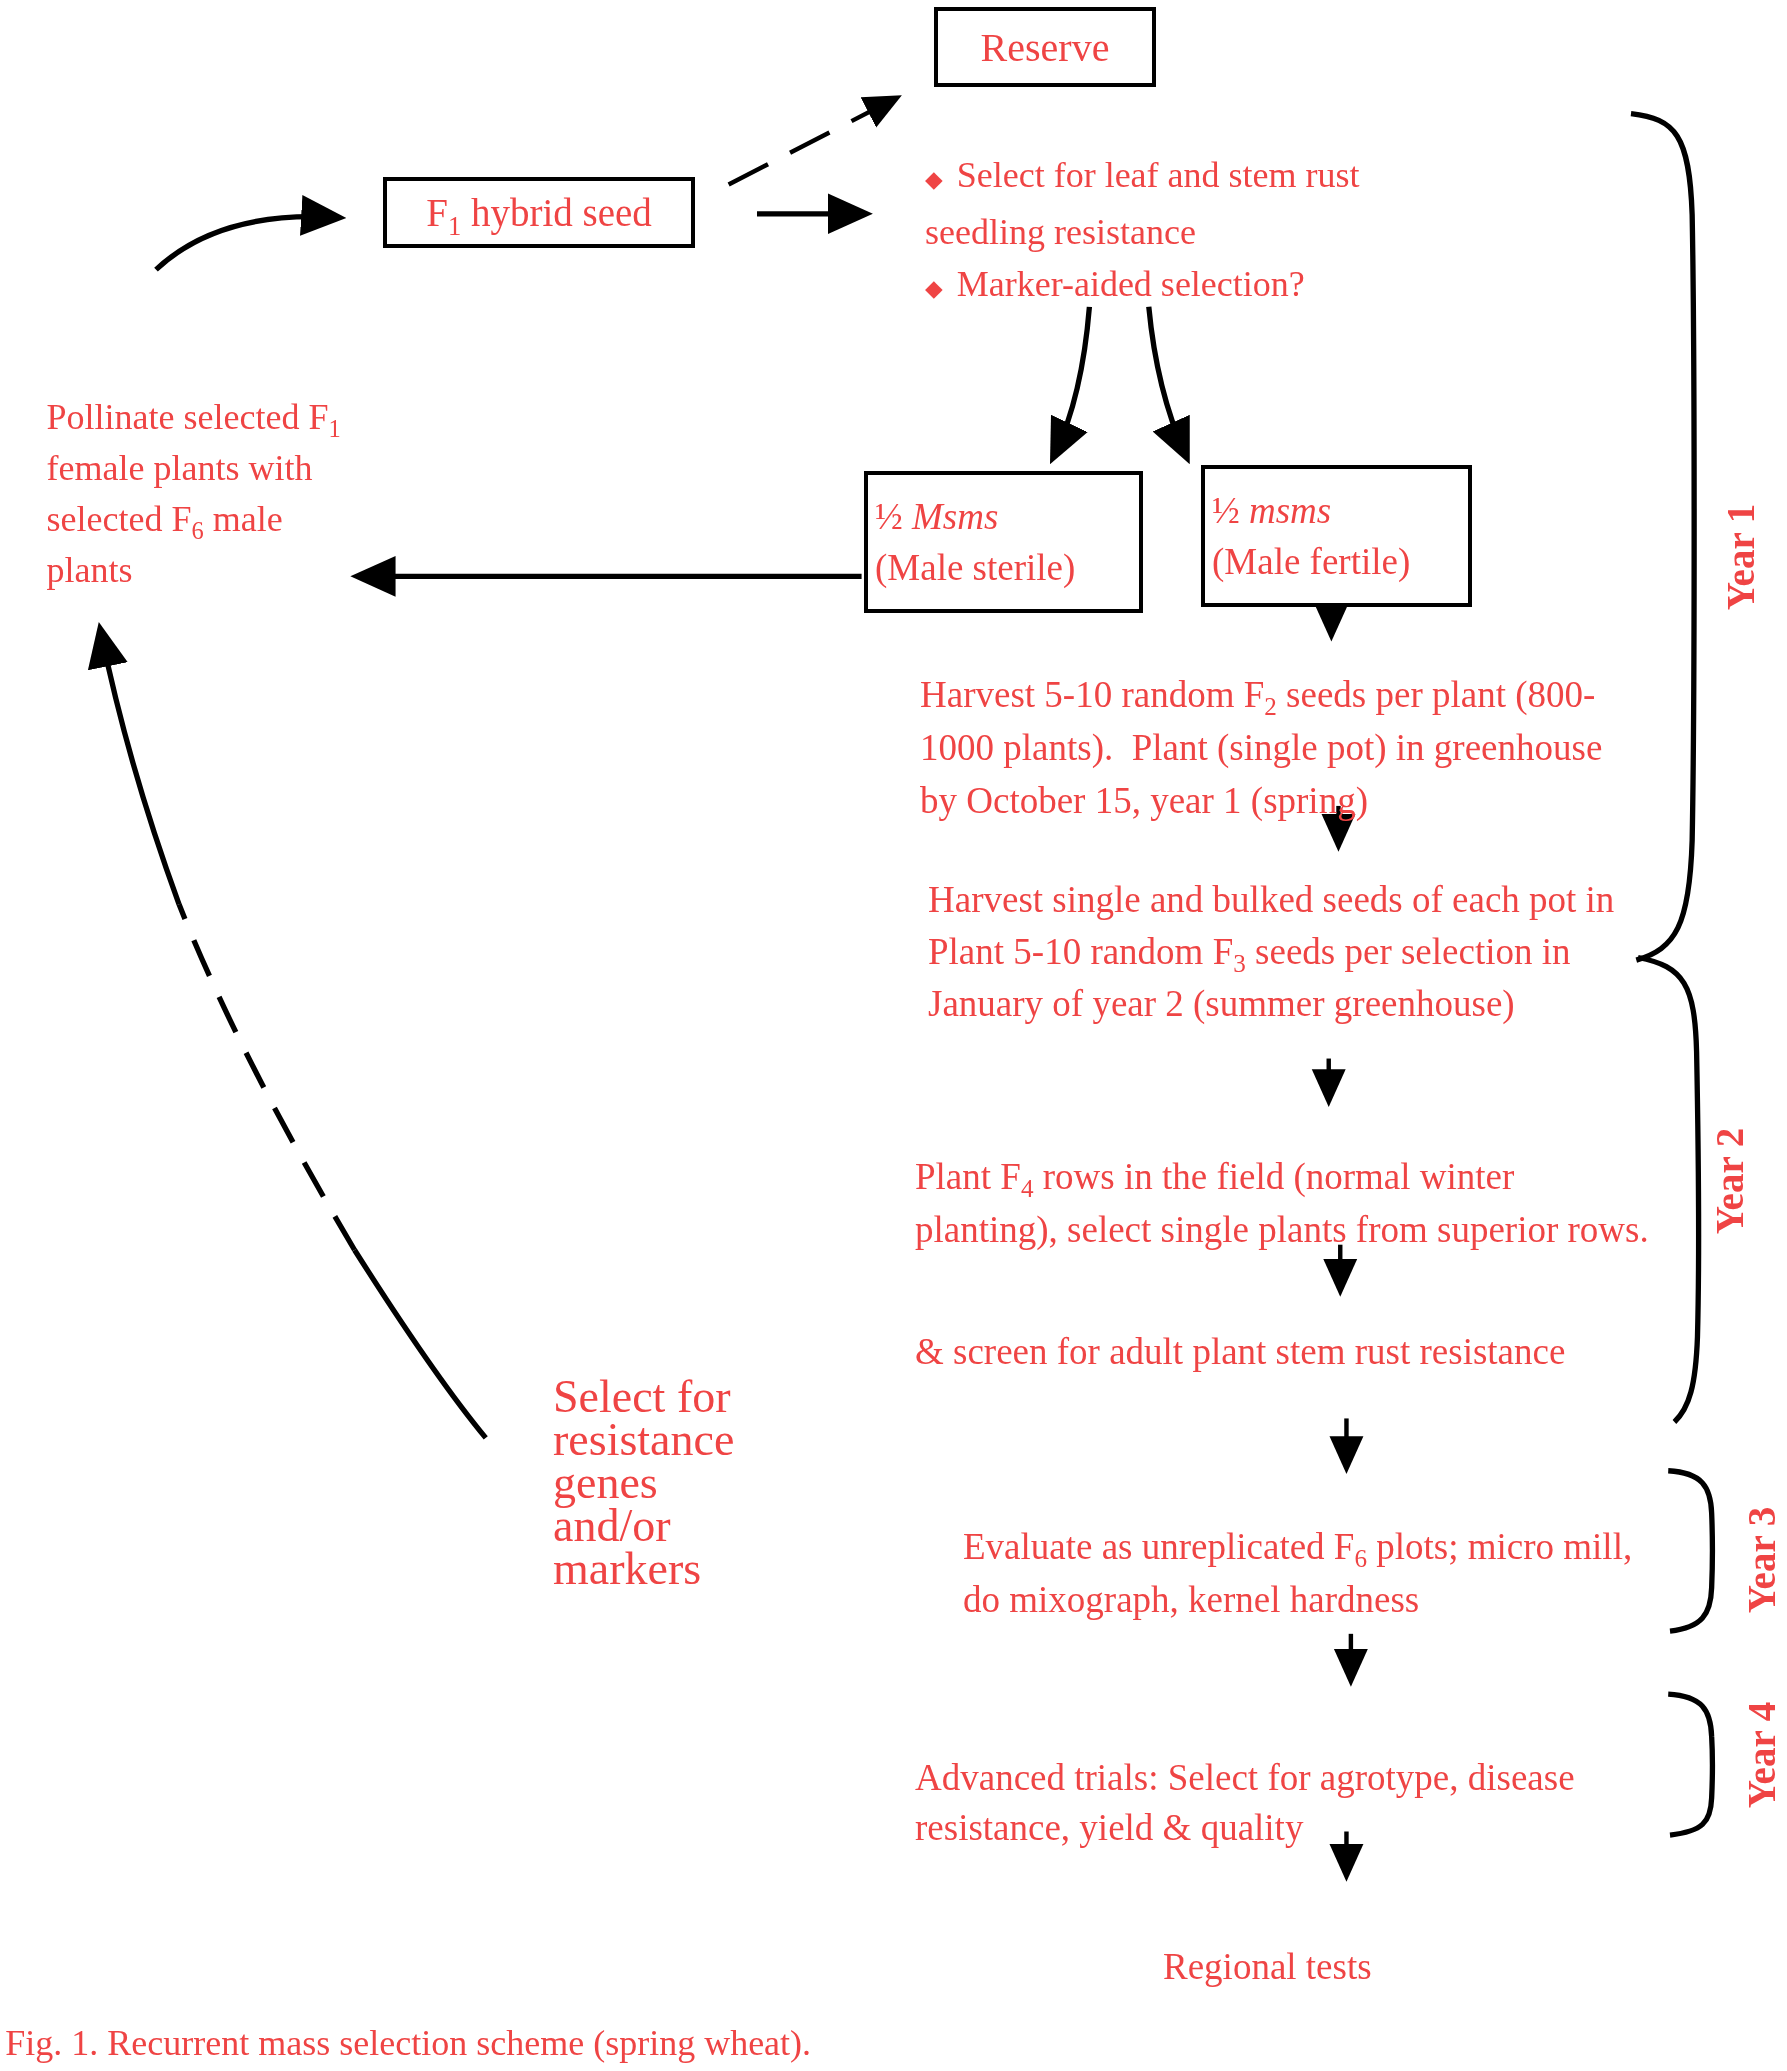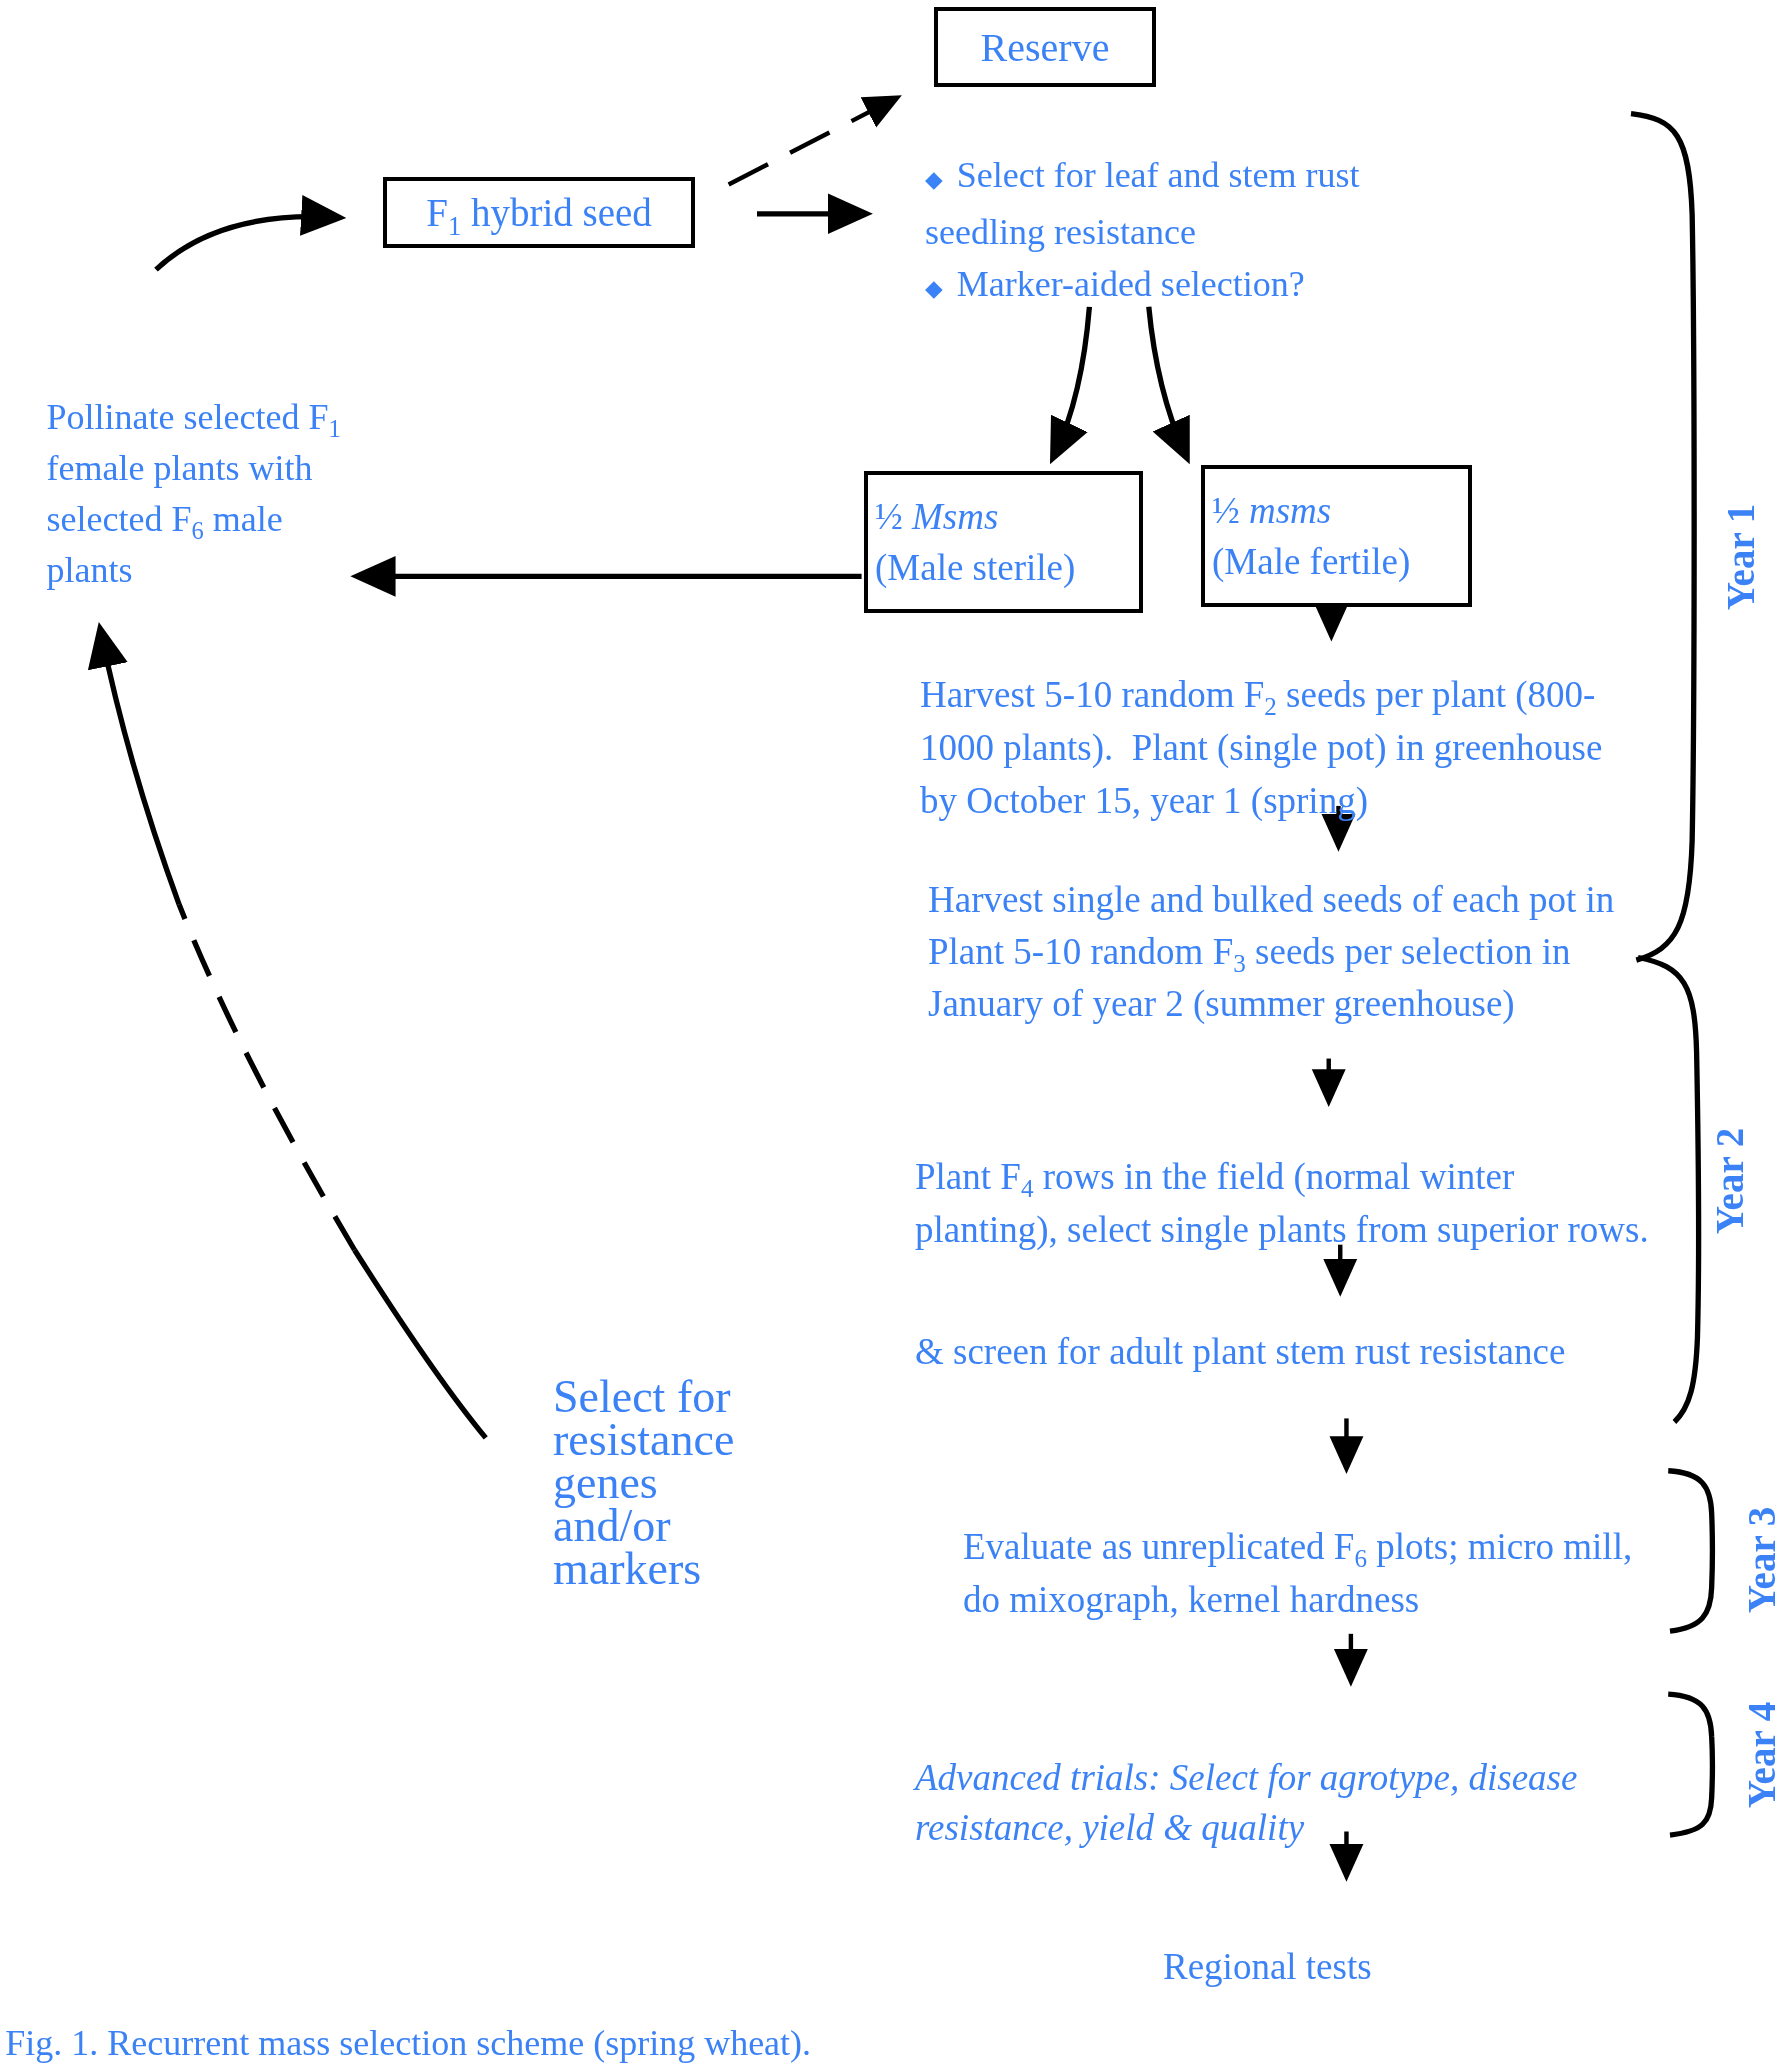--- a/index.html
+++ b/index.html
@@ -1,37 +1,37 @@
 <!DOCTYPE html>
 <html style="font-size:14px"><head>
 <meta charset="utf-8">
 <style>
   html,body{margin:0;padding:0;background:#ffffff;}
   .page{position:relative;width:1787px;height:2071px;background:#ffffff;overflow:hidden;
-        font-family:"Liberation Serif","DejaVu Serif",serif;color:#3b82f6;}
+        font-family:"Liberation Serif","DejaVu Serif",serif;color:#ef4444;}
   svg.overlay{position:absolute;left:0;top:0;width:1787px;height:2071px;z-index:1;}
   .txt{position:absolute;z-index:2;}
   .ln{display:block;white-space:pre;}
   sub{font-size:68%;line-height:0;}
   .box{position:absolute;z-index:2;border:4.4px solid #000;box-sizing:border-box;
        display:flex;align-items:center;justify-content:center;}
   .box-col{flex-direction:column;align-items:flex-start;justify-content:center;}
   .gen{font-style:italic;}
   .bullet-row{display:flex;align-items:baseline;}
   .blt{font-size:23px;margin-right:14px;}
   .blt:empty{margin-right:0;}
   .f-reserve{font-size:40px;}
   .f-f1{font-size:39px;}
   .f-bullets{font-size:36px;line-height:52px;}
   .f-pollinate{font-size:36px;line-height:51px;}
   .f-msbox{font-size:37px;line-height:51px;padding-left:7px;}
   .f-body{font-size:37px;line-height:53px;}
   .f-body59{font-size:37px;line-height:52px;}
   .f-select{font-size:46px;line-height:43px;}
-  .f-adv{font-size:37px;line-height:50px;font-style:italic;}
+  .f-adv{font-size:37px;line-height:50px;}
   .f-regional{font-size:37px;}
   .f-caption{font-size:36px;}
   .yearlab{position:absolute;z-index:2;width:177px;height:44px;display:flex;
            align-items:center;justify-content:center;transform:rotate(-90deg);
            font-weight:bold;font-size:39px;}
 </style>
 </head>
 <body>
 
 <div class="page">

